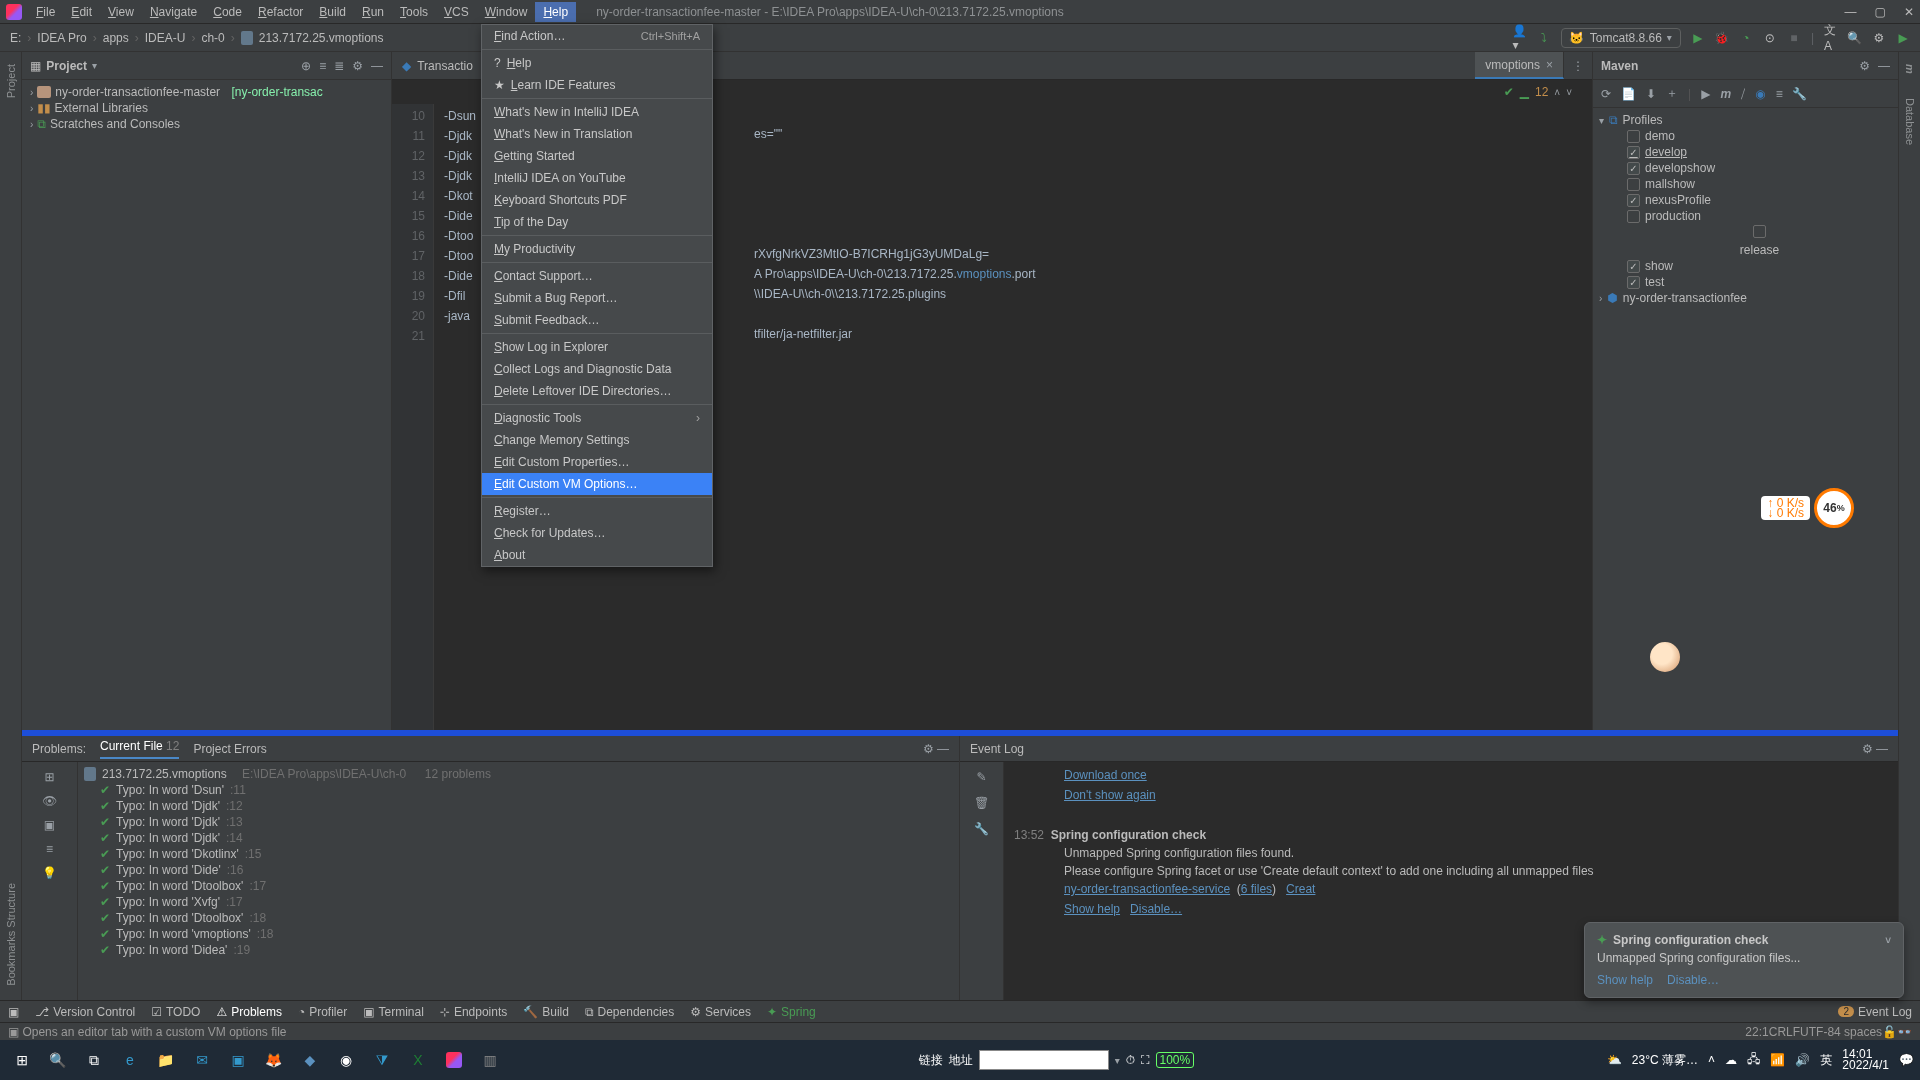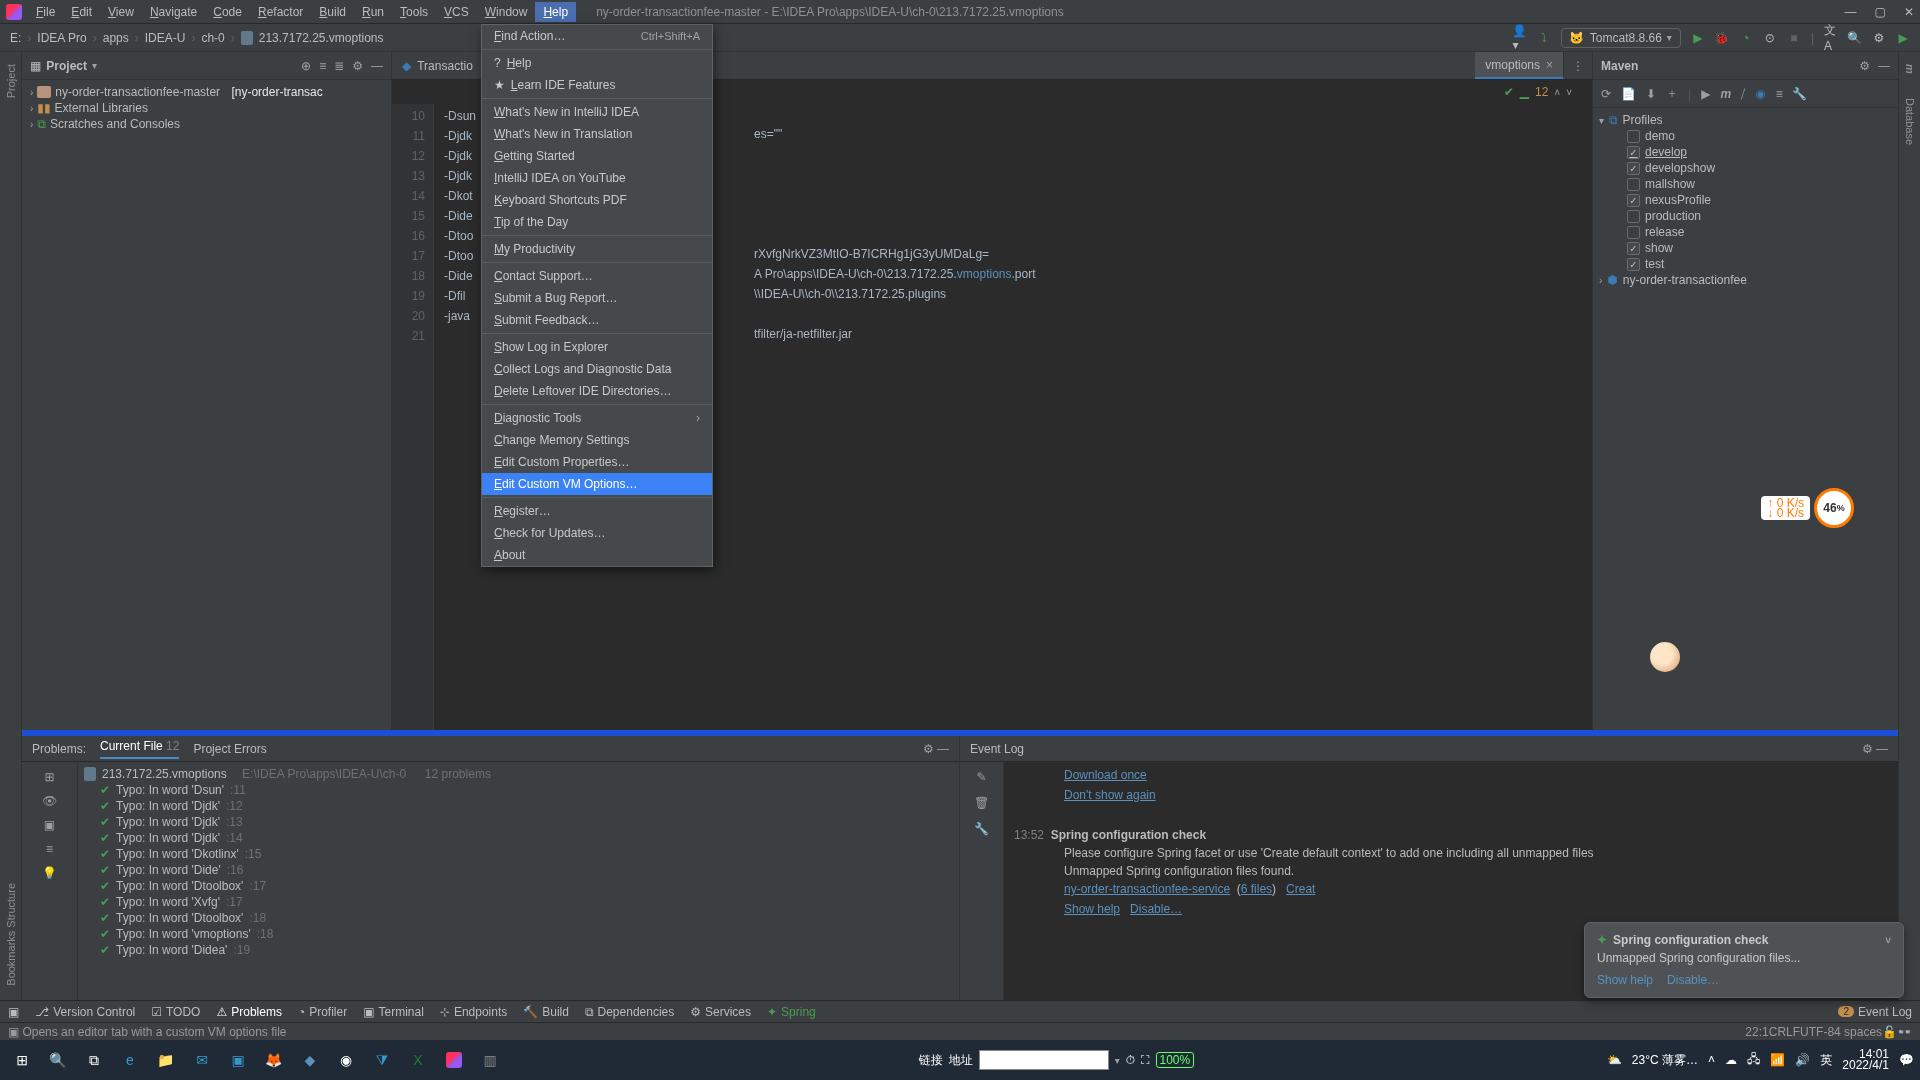--- a/index.html
+++ b/index.html
@@ -35,21 +35,21 @@
 
 
 .topsplit{flex:1;display:flex;min-height:0}
 .project{width:370px;background:#3c3f41;border-right:1px solid #323232;display:flex;flex-direction:column}
 .panel-head{height:28px;display:flex;align-items:center;padding:0 8px;border-bottom:1px solid #323232}
 .panel-head .ttl{display:flex;align-items:center;gap:5px}
 .panel-head .tools{margin-left:auto;display:flex;gap:8px;color:#9aa0a6}
 .tree{padding:4px 4px;font-family:Consolas,monospace;font-size:12px}
 .tree .tn{display:flex;align-items:center;gap:4px;padding:1px 0 1px 4px;white-space:nowrap}
 .tree .hl{color:#bbbbbb}
-.tree .mate{color:#e5e5e5}
+.tree .mate{color:#86efac}
 
 .editor{flex:1;display:flex;flex-direction:column;background:#2b2b2b;min-width:0}
 .tabs{height:28px;background:#3c3f41;display:flex;align-items:center;border-bottom:1px solid #282828}
 .tab{padding:0 10px;height:100%;display:flex;align-items:center;gap:6px;border-right:1px solid #323232;color:#bbbbbb}
 .tab.active{background:#4e5254;border-bottom:2px solid #3a7ab7}
 .tab .x{color:#9aa0a6}
 .tabs .gap{flex:1}
 .tabs .tbs-ic{padding:0 8px;color:#9aa0a6}
 .inspect{height:24px;display:flex;align-items:center;justify-content:flex-end;padding-right:20px;color:#c38e4b;gap:6px;font-size:11px}
 .inspect .tick{color:#499c54}
@@ -324,21 +324,21 @@
                 <span>mallshow</span>
               </div>
               <div class="nd" style="padding-left: 28px;">
                 <span class="cb on"></span>
                 <span>nexusProfile</span>
               </div>
               <div class="nd" style="padding-left: 28px;">
                 <span class="cb"></span>
                 <span>production</span>
               </div>
-              <div class="nd" style="padding-left: 28px;">
+              <div class="nd" style="padding-left: 28px; flex-direction: column;">
                 <span class="cb"></span>
                 <span>release</span>
               </div>
               <div class="nd" style="padding-left: 28px;">
                 <span class="cb on"></span>
                 <span>show</span>
               </div>
               <div class="nd" style="padding-left: 28px;">
                 <span class="cb on"></span>
                 <span>test</span>
@@ -440,22 +440,22 @@
         <div class="ev-body">
           <div class="ev-g">
             <span>✎</span>
             <span>🗑</span>
             <span>🔧</span>
           </div>
           <div class="ev-txt">
             <div style="margin-left:50px"><a>Download once</a></div>
             <div style="margin-left:50px;margin-top:6px"><a>Don't show again</a></div>
             <div style="margin-top:26px"><span class="ts">13:52</span>&nbsp;&nbsp;<b>Spring configuration check</b></div>
+            <div style="margin-left:50px;margin-top:4px">Unmapped Spring configuration files found.</div>
             <div style="margin-left:50px;margin-top:4px">Please configure Spring facet or use 'Create default context' to add one including all unmapped files</div>
-            <div style="margin-left:50px;margin-top:4px">Unmapped Spring configuration files found.</div>
             <div style="margin-left:50px;margin-top:4px"><a>ny-order-transactionfee-service</a>&nbsp;&nbsp;(<a>6 files</a>)&nbsp;&nbsp;&nbsp;<a>Creat</a></div>
             <div style="margin-left:50px;margin-top:6px"><a>Show help</a>&nbsp;&nbsp;&nbsp;<a>Disable…</a></div>
           </div>
         </div>
       </div>
     </div>
   </div>
 
   <div class="gutter-right">
     <div class="v" style="font-style:italic;font-weight:bold">m</div>
@@ -525,21 +525,21 @@
   </div>
   <div class="tb-right">
     <span>⛅</span>
       <span>23°C 薄雾…</span>
     <span>˄</span>
     <span>☁</span>
     <span>🖧</span>
     <span>📶</span>
     <span>🔊</span>
     <span>英</span>
-    <div style="text-align:right;line-height:11px">
+    <div style="text-align:left;line-height:11px">
         <div>14:01</div>
         <div>2022/4/1</div>
       </div>
     <span>💬</span>
   </div>
 </div>
 
 <div class="help-pop" id="help-pop">
     <div class="hi">
       <span><span class="u">F</span>ind Action…</span>

